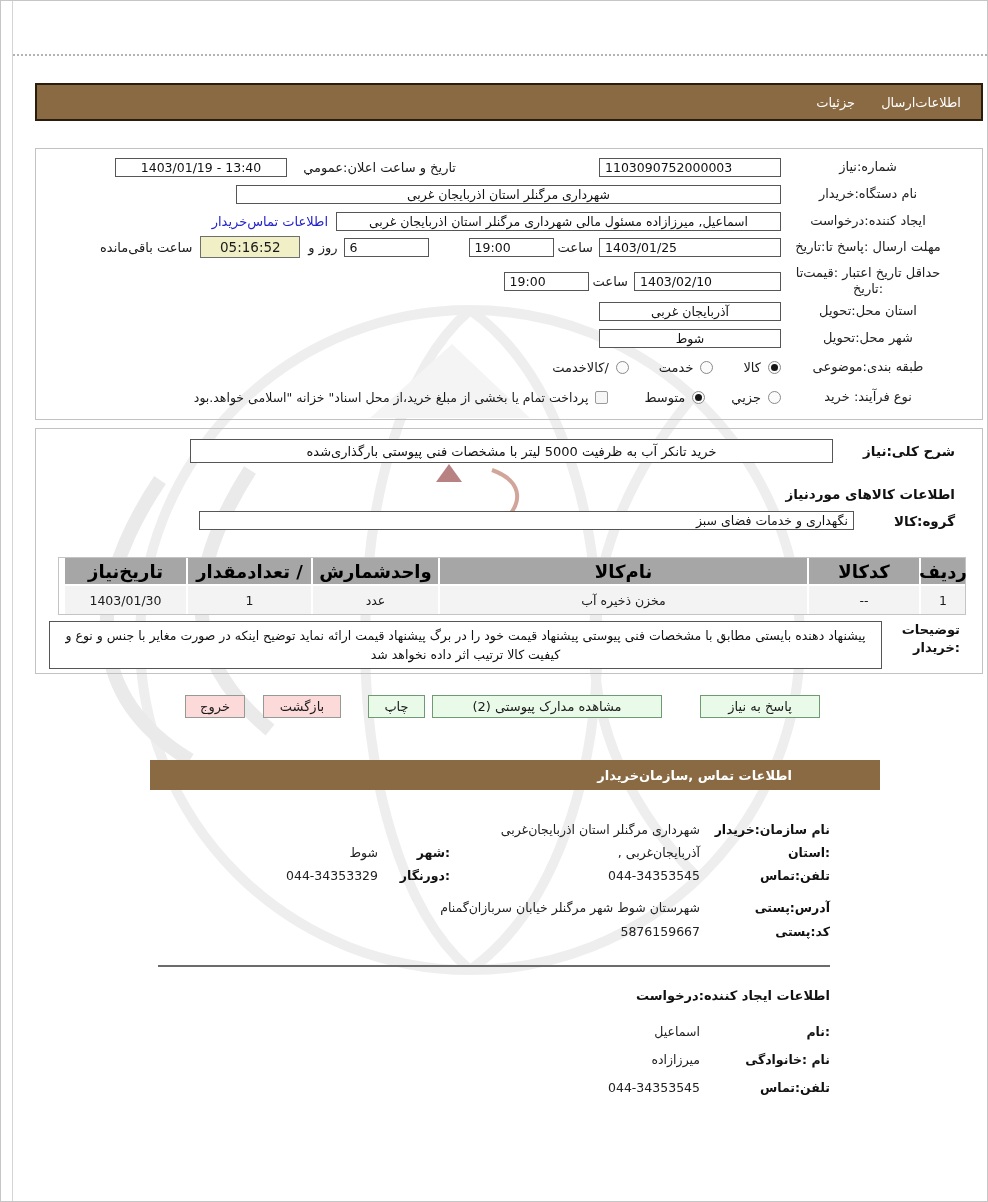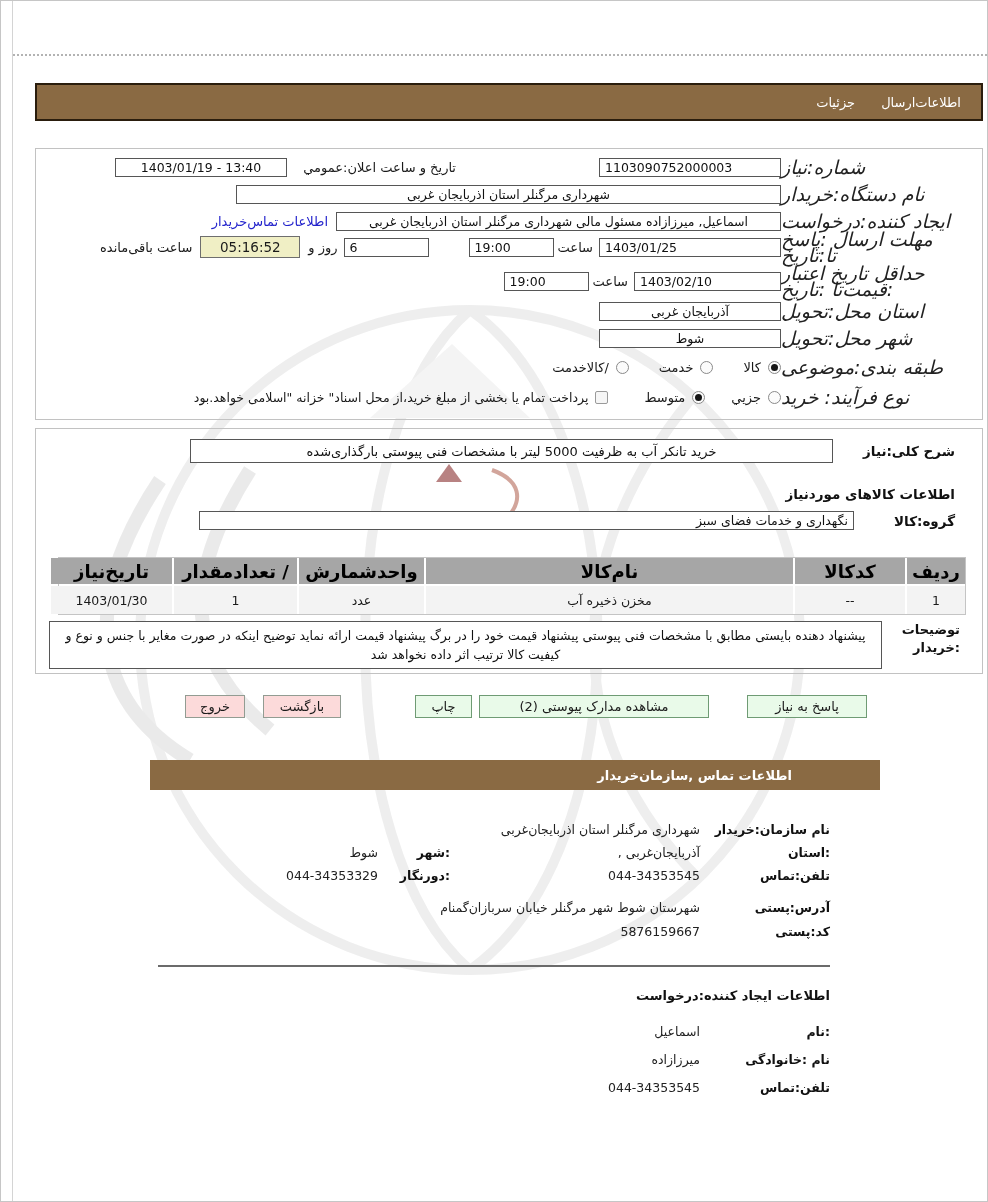--- a/index.html
+++ b/index.html
@@ -21,21 +21,21 @@
     background:#8a6a43;border:2px solid #2a1d0d;display:flex;align-items:center;
     gap:26px;padding:0 20px;z-index:2;
   }
   .mitem{color:#fff;font-size:13px;cursor:pointer;}
 
   .panel{position:absolute;left:35px;width:948px;border:1px solid #c2c2c2;box-sizing:border-box;background:transparent;z-index:2;}
   #panel1{top:148px;height:272px;}
   #panel2{top:428px;height:246px;}
 
   .frow{position:absolute;right:27px;left:6px;display:flex;align-items:center;height:20px;}
-  .flabel{width:174px;flex:none;font-size:19px;text-align:left;color:#222;line-height:16px;font-style:italic;}
+  .flabel{width:174px;flex:none;font-size:13px;text-align:center;color:#222;line-height:16px;}
   .sm{font-size:13px;}
   .sp{flex:none;display:block;}
 
   .ibox{
     border:1px solid #565656;background:#fff;height:19px;box-sizing:border-box;
     font-size:12.5px;display:flex;align-items:center;padding:0 5px;flex:none;color:#111;
   }
   .ibox.c{justify-content:center;}
   .ibox.rr{justify-content:flex-start;} 
   .ltr{direction:ltr;unicode-bidi:embed;}
@@ -50,29 +50,29 @@
     font-size:13.5px;display:flex;align-items:center;justify-content:center;flex:none;}
 
   .p2row{position:absolute;right:27px;left:6px;display:flex;align-items:flex-start;}
   .blabel{font-weight:bold;font-size:13.5px;text-align:right;color:#111;}
 
   .tbl{position:absolute;left:22px;top:128px;width:906px;border:1px solid #c4c4c4;background:#fff;}
   .thead{display:flex;height:26px;background:#fff;gap:2px;}
   .th{background:#a6a6a6;font-weight:bold;font-size:18px;display:flex;align-items:center;justify-content:center;flex:none;color:#000;}
   .trow{display:flex;height:28px;background:#fff;gap:2px;border-top:2px solid #fff;}
   .td{background:#f3f3f3;font-size:12.5px;display:flex;align-items:center;justify-content:center;flex:none;}
-  .w-radif{width:58px}.w-code{width:110px}.w-name{width:367px}.w-unit{width:125px}.w-qty{width:123px}.w-date{width:121px}
+  .w-radif{width:44px}.w-code{width:110px}.w-name{width:367px}.w-unit{width:125px}.w-qty{width:123px}.w-date{width:121px}
 
   .notesbox{border:1px solid #565656;background:#fff;box-sizing:border-box;height:48px;
     font-size:12.5px;display:flex;align-items:center;justify-content:center;text-align:center;
     padding:2px 10px;line-height:19px;color:#111;}
 
   .btn{position:absolute;top:695px;height:23px;box-sizing:border-box;border:1px solid #7d9a7d;
     font-size:13px;display:flex;align-items:center;justify-content:center;cursor:pointer;z-index:2;}
-  .btn.green{background:#e9fae9;border-color:#6f9b74;margin-left:47px;}
+  .btn.green{background:#e9fae9;border-color:#6f9b74;}
   .btn.pink{background:#fcdada;border-color:#929c92;}
 
   .bar2{position:absolute;left:150px;top:760px;width:730px;height:30px;background:#8a6a43;
     color:#fff;font-weight:bold;font-size:13px;display:flex;align-items:center;
     box-sizing:border-box;padding-right:88px;z-index:2;}
 
   .crow{position:absolute;left:0;right:0;height:18px;z-index:2;font-size:12.5px;}
   .c-label{position:absolute;right:158px;font-weight:bold;white-space:nowrap;color:#111;}
   .c-value{position:absolute;right:288px;white-space:nowrap;color:#222;}
   .c-label2{position:absolute;right:538px;font-weight:bold;white-space:nowrap;color:#111;}

